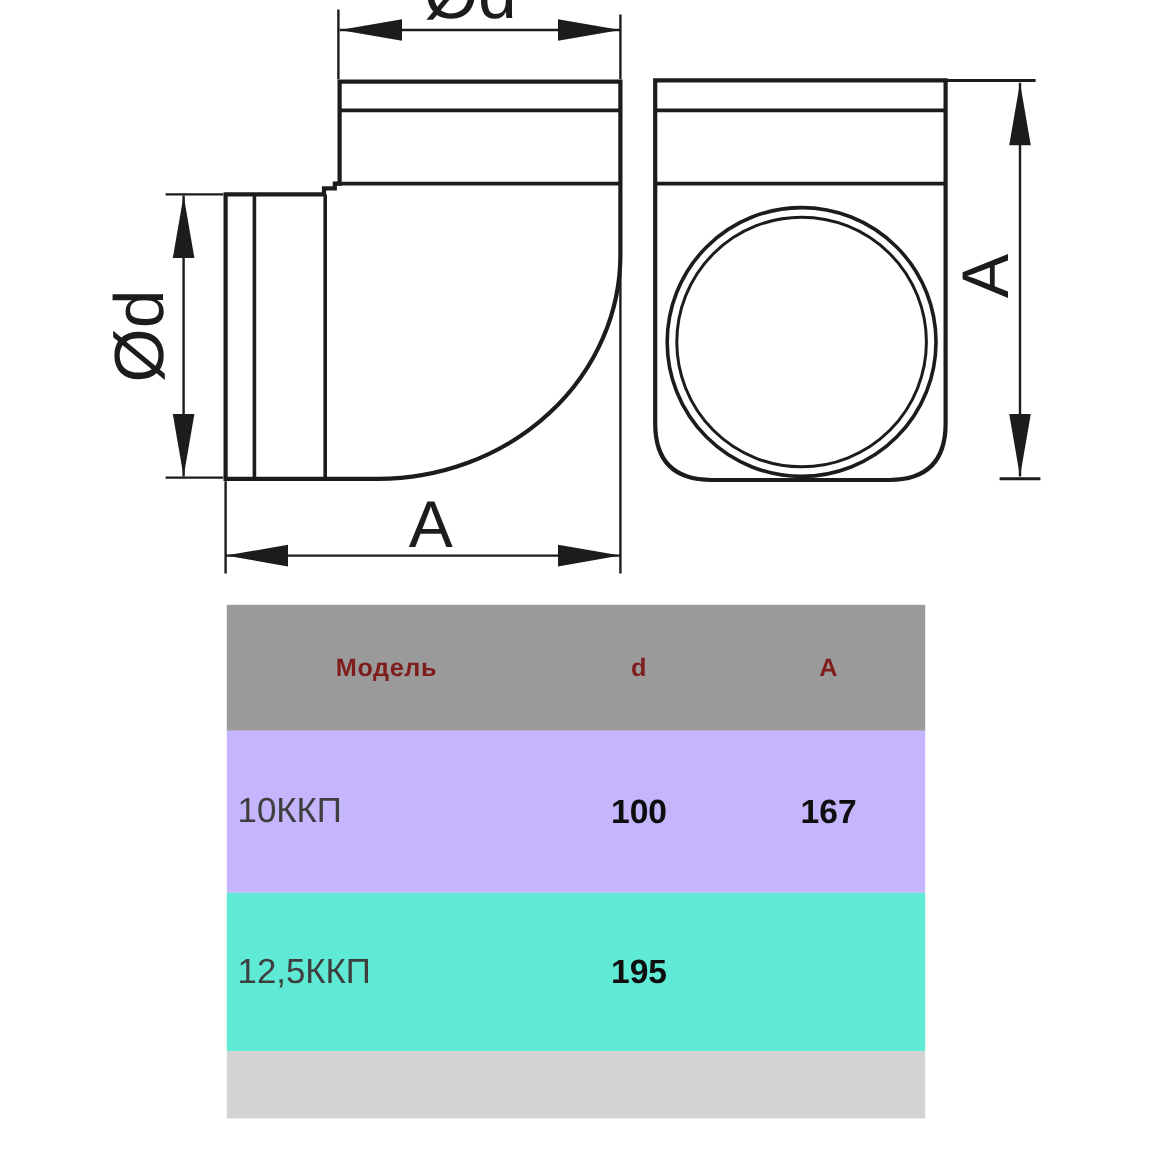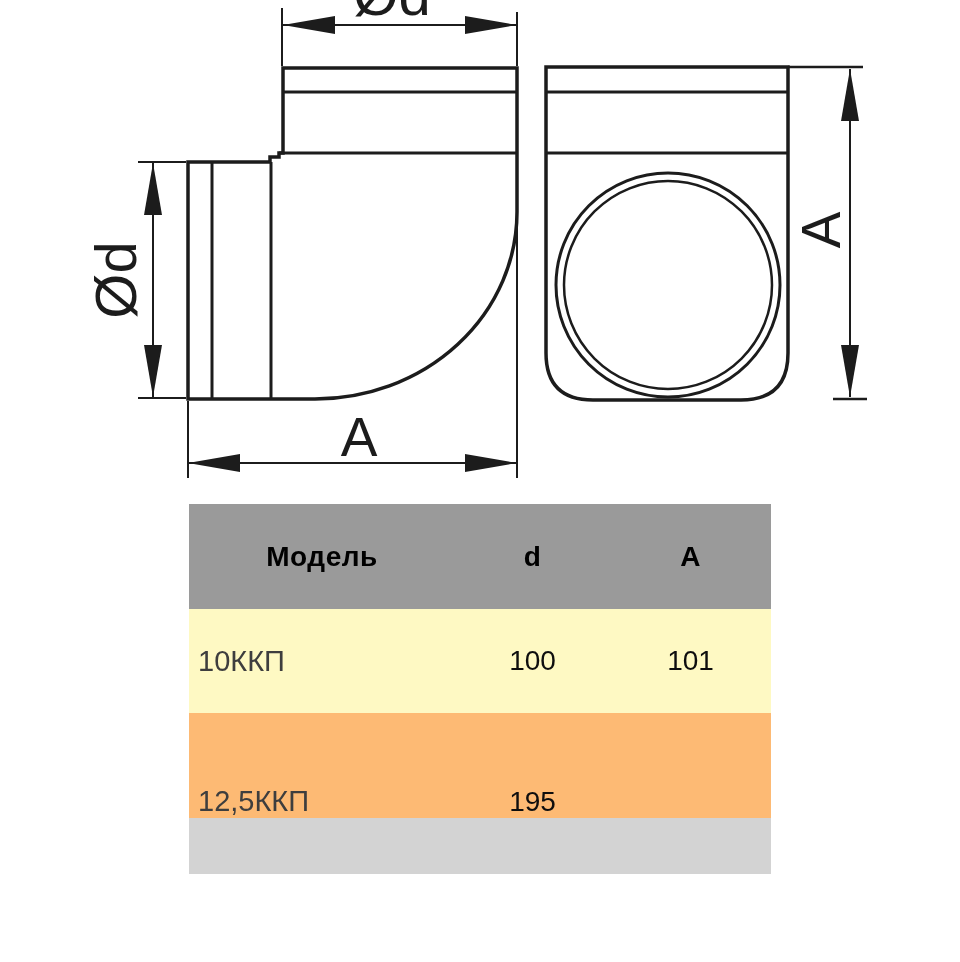--- a/index.html
+++ b/index.html
@@ -23,37 +23,37 @@
     position: absolute;
     left: 189px; top: 504px;
     width: 582px;
   }
   .trow {
     display: flex;
     align-items: center;
     width: 100%;
   }
   .thead      { height: 105px; background: #9a9a9a; }
-  .row-white  { height: 104px; background: #fef9c3; }
-  .row-stripe { height: 105px; background: #fdba74; align-items: flex-end; }
+  .row-white  { height: 135px; background: #c4b5fd; }
+  .row-stripe { height: 132px; background: #5eead4; }
   .row-white2 { height: 108px; background: #ffffff; }
   .row-partial{ height: 56px;  background: #d3d3d3; }
   .c1 { width: 266px; }
   .c2 { width: 155px; text-align: center; }
   .c3 { width: 161px; text-align: center; }
   .thead .c1 { text-align: center; }
   .thead div {
-    font-size: 28px; font-weight: 700; color: #000000;
+    font-size: 21px; font-weight: 700; color: #7f1d1d;
     letter-spacing: 0.5px;
   }
   .cell-model {
     font-size: 29px; font-weight: 400; color: #3e3e3e;
     padding-left: 9px; box-sizing: border-box;
   }
-  .cell-num { font-size: 28px; font-weight: 400; color: #0e0e0e; }
+  .cell-num { font-size: 28px; font-weight: 700; color: #0e0e0e; }
 </style>
 </head>
 <body>
 
 <svg id="drawing" viewBox="0 0 960 962" fill="none" stroke-linecap="butt">
 
   <g stroke="#1c1c1c">
 
     <path stroke-width="3.5" d="M283,68 H517 V212 A202,187 0 0 1 315,399 H188 V162 H270 V157 H279 V153 H283 Z"></path>
 
@@ -109,21 +109,21 @@
 <div class="table">
   <div class="trow thead">
     <div class="c1">Модель</div>
     <div class="c2">d</div>
     <div class="c3">A</div>
   </div>
 
   <div class="trow row-white">
     <div class="c1 cell-model">10ККП</div>
     <div class="c2 cell-num">100</div>
-    <div class="c3 cell-num">101</div>
+    <div class="c3 cell-num">167</div>
   </div>
 
   <div class="trow row-stripe">
     <div class="c1 cell-model">12,5ККП</div>
     <div class="c2 cell-num">195</div>
   </div>
 
 
   <div class="trow row-partial"></div>
 </div>

